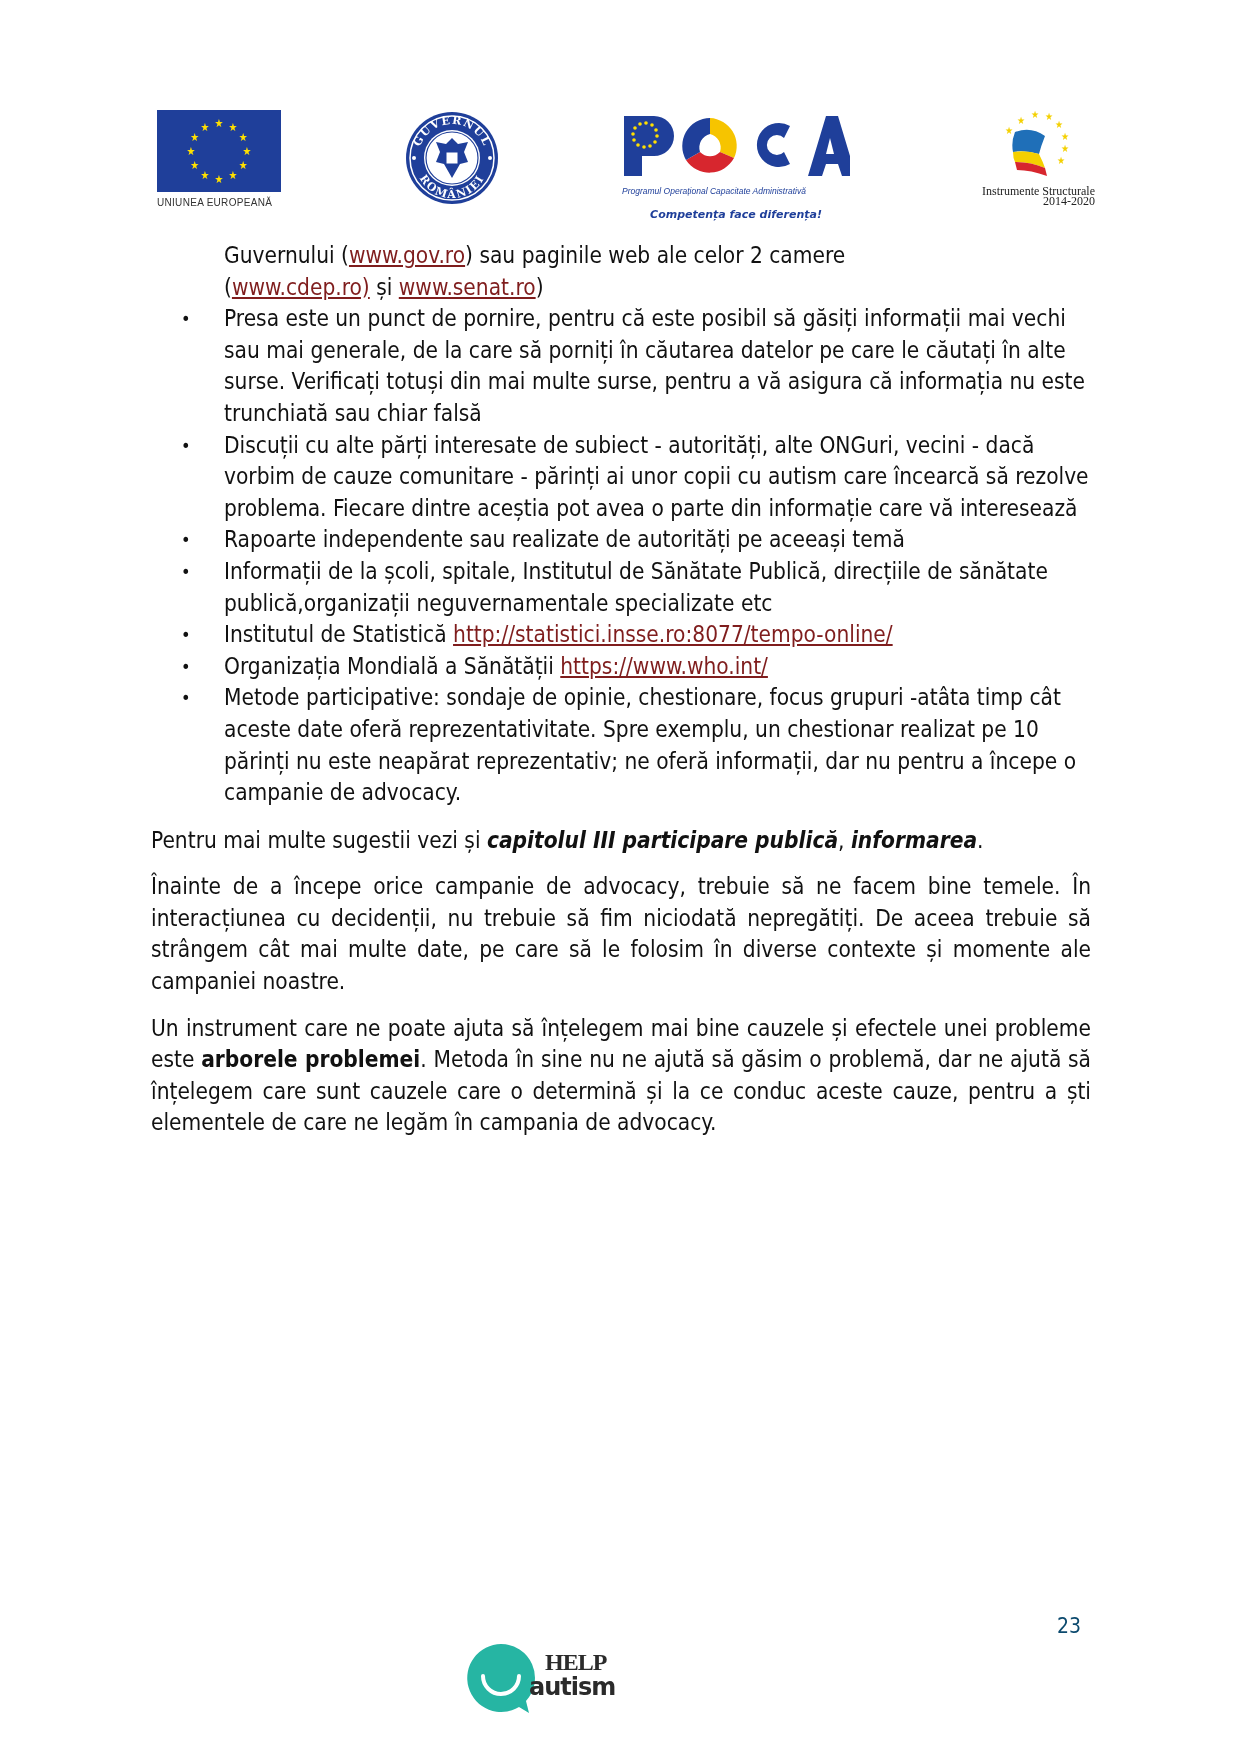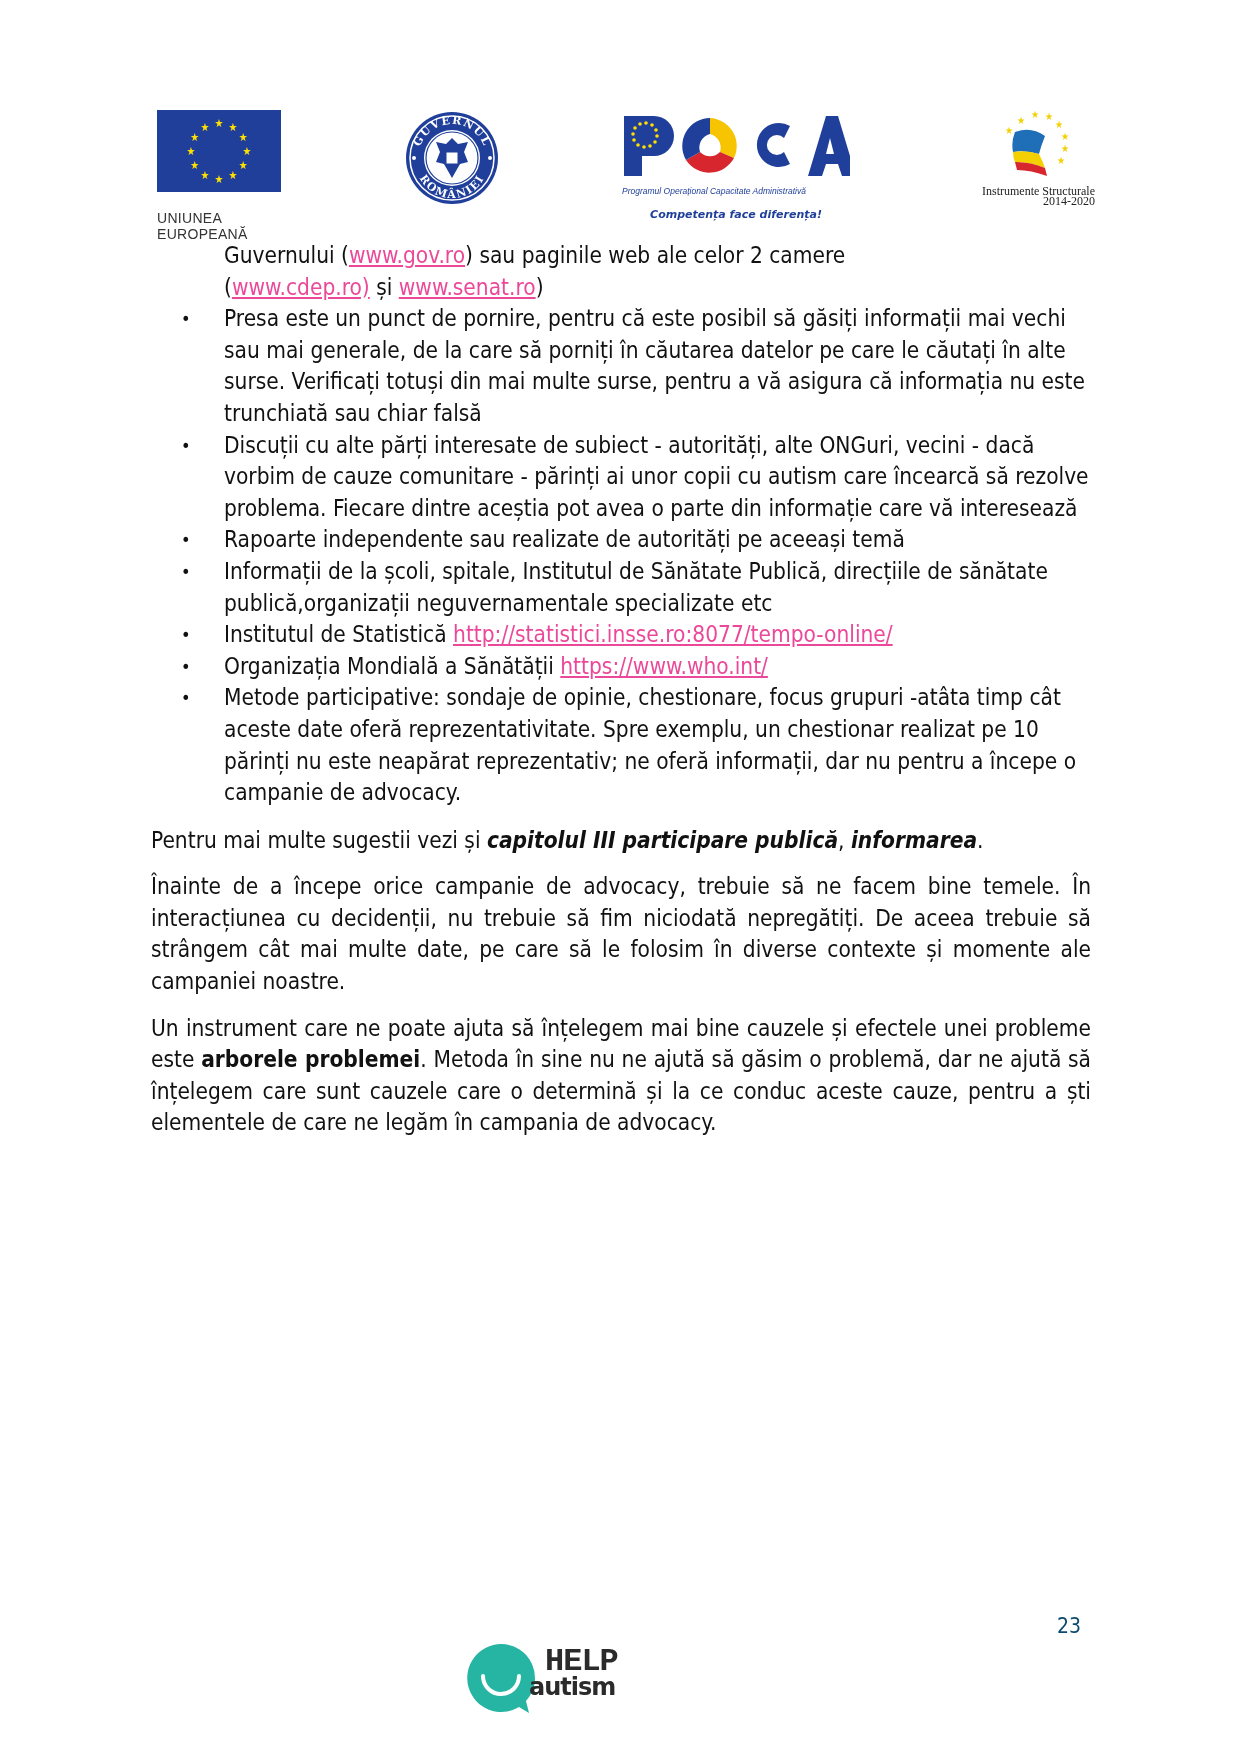--- a/index.html
+++ b/index.html
@@ -2,44 +2,44 @@
 <html><head>
 <meta charset="utf-8">
 <style>
   html, body { margin:0; padding:0; background:#ffffff; }
   body { width:1240px; height:1754px; position:relative; overflow:hidden;
          font-family:"DejaVu Sans Condensed","DejaVu Sans","Liberation Sans",sans-serif; color:#111; }
   .header { position:absolute; top:96px; left:0; width:1240px; height:120px; }
   .logo { position:absolute; }
   .eu { left:157px; top:14px; width:124px; }
   .eu .flag { width:124px; height:82px; background:#1f3f9a; position:relative; }
-  .eu .cap { font-family:"Liberation Sans",sans-serif; font-size:14px; color:#333; margin-top:18px; letter-spacing:0.3px; }
+  .eu .cap { font-family:"Liberation Sans",sans-serif; font-size:10px; color:#333; margin-top:5px; letter-spacing:0.3px; }
   .gov { left:404px; top:14px; width:96px; height:96px; }
   .poca { left:622px; top:16px; width:228px; height:92px;font-style:italic; }
   .poca .sub1 { font-family:"Liberation Sans",sans-serif; font-size:8.5px; color:#1f3f9a; margin-top:4px; white-space:nowrap; }
   .poca .sub2 { font-family:"DejaVu Sans",sans-serif; font-size:11px; color:#1f3f9a; text-align:center; white-space:nowrap; margin-top:12px; font-weight:bold;}
   .is { left:975px; top:12px; width:120px; height:100px; }
   .is .cap { font-family:Liberation Serif, serif; font-size:12px; color:#222; text-align:right; line-height:10px; }
 
   .content { position:absolute; left:151px; top:240px; width:940px; font-size:22.5px; line-height:31.6px; }
   .cont-line { margin-left:73px; }
   ul.bullets { list-style:none; margin:0; padding:0; }
   ul.bullets li { position:relative; padding-left:73px; }
   ul.bullets li .dot { position:absolute; left:30px; top:0; font-size:18px; }
-  a.link { color:#ec4899; text-decoration:underline; }
+  a.link { color:#7f1d1d; text-decoration:underline; }
   p { margin:0; }
   .para { margin-top:15px; text-align:justify; }
   .para.first { margin-top:16px; }
   .ib { font-weight:bold; font-style:italic; }
   .b { font-weight:bold; }
 
   .pagenum { position:absolute; left:1057px; top:1614px; font-size:21px; color:#0c4a6e; }
   .footer-logo { position:absolute; left:463px; top:1640px; width:180px; height:80px; }
   .footer-logo .bubble { position:absolute; left:0; top:0; }
-  .footer-logo .help { position:absolute; left:82px; top:10px; font-family:Liberation Mono, monospace; font-weight:bold; font-size:32px; color:#2b2b2b; line-height:24px; letter-spacing:-1px; }
+  .footer-logo .help { position:absolute; left:82px; top:10px; font-family:Liberation Serif, serif; font-weight:bold; font-size:24px; color:#2b2b2b; line-height:24px; letter-spacing:-1px; }
   .footer-logo .aut { position:absolute; left:66px; top:34px; font-family:"DejaVu Sans",sans-serif; font-weight:bold; font-size:24px; color:#2b2b2b; line-height:26px; letter-spacing:-1px; }
 </style>
 </head>
 <body>
 
 <div class="header">
   <div class="logo eu">
     <div class="flag">
       <svg width="124" height="82" viewBox="0 0 124 82">
         <rect width="124" height="82" fill="#1f3f9a"></rect>

